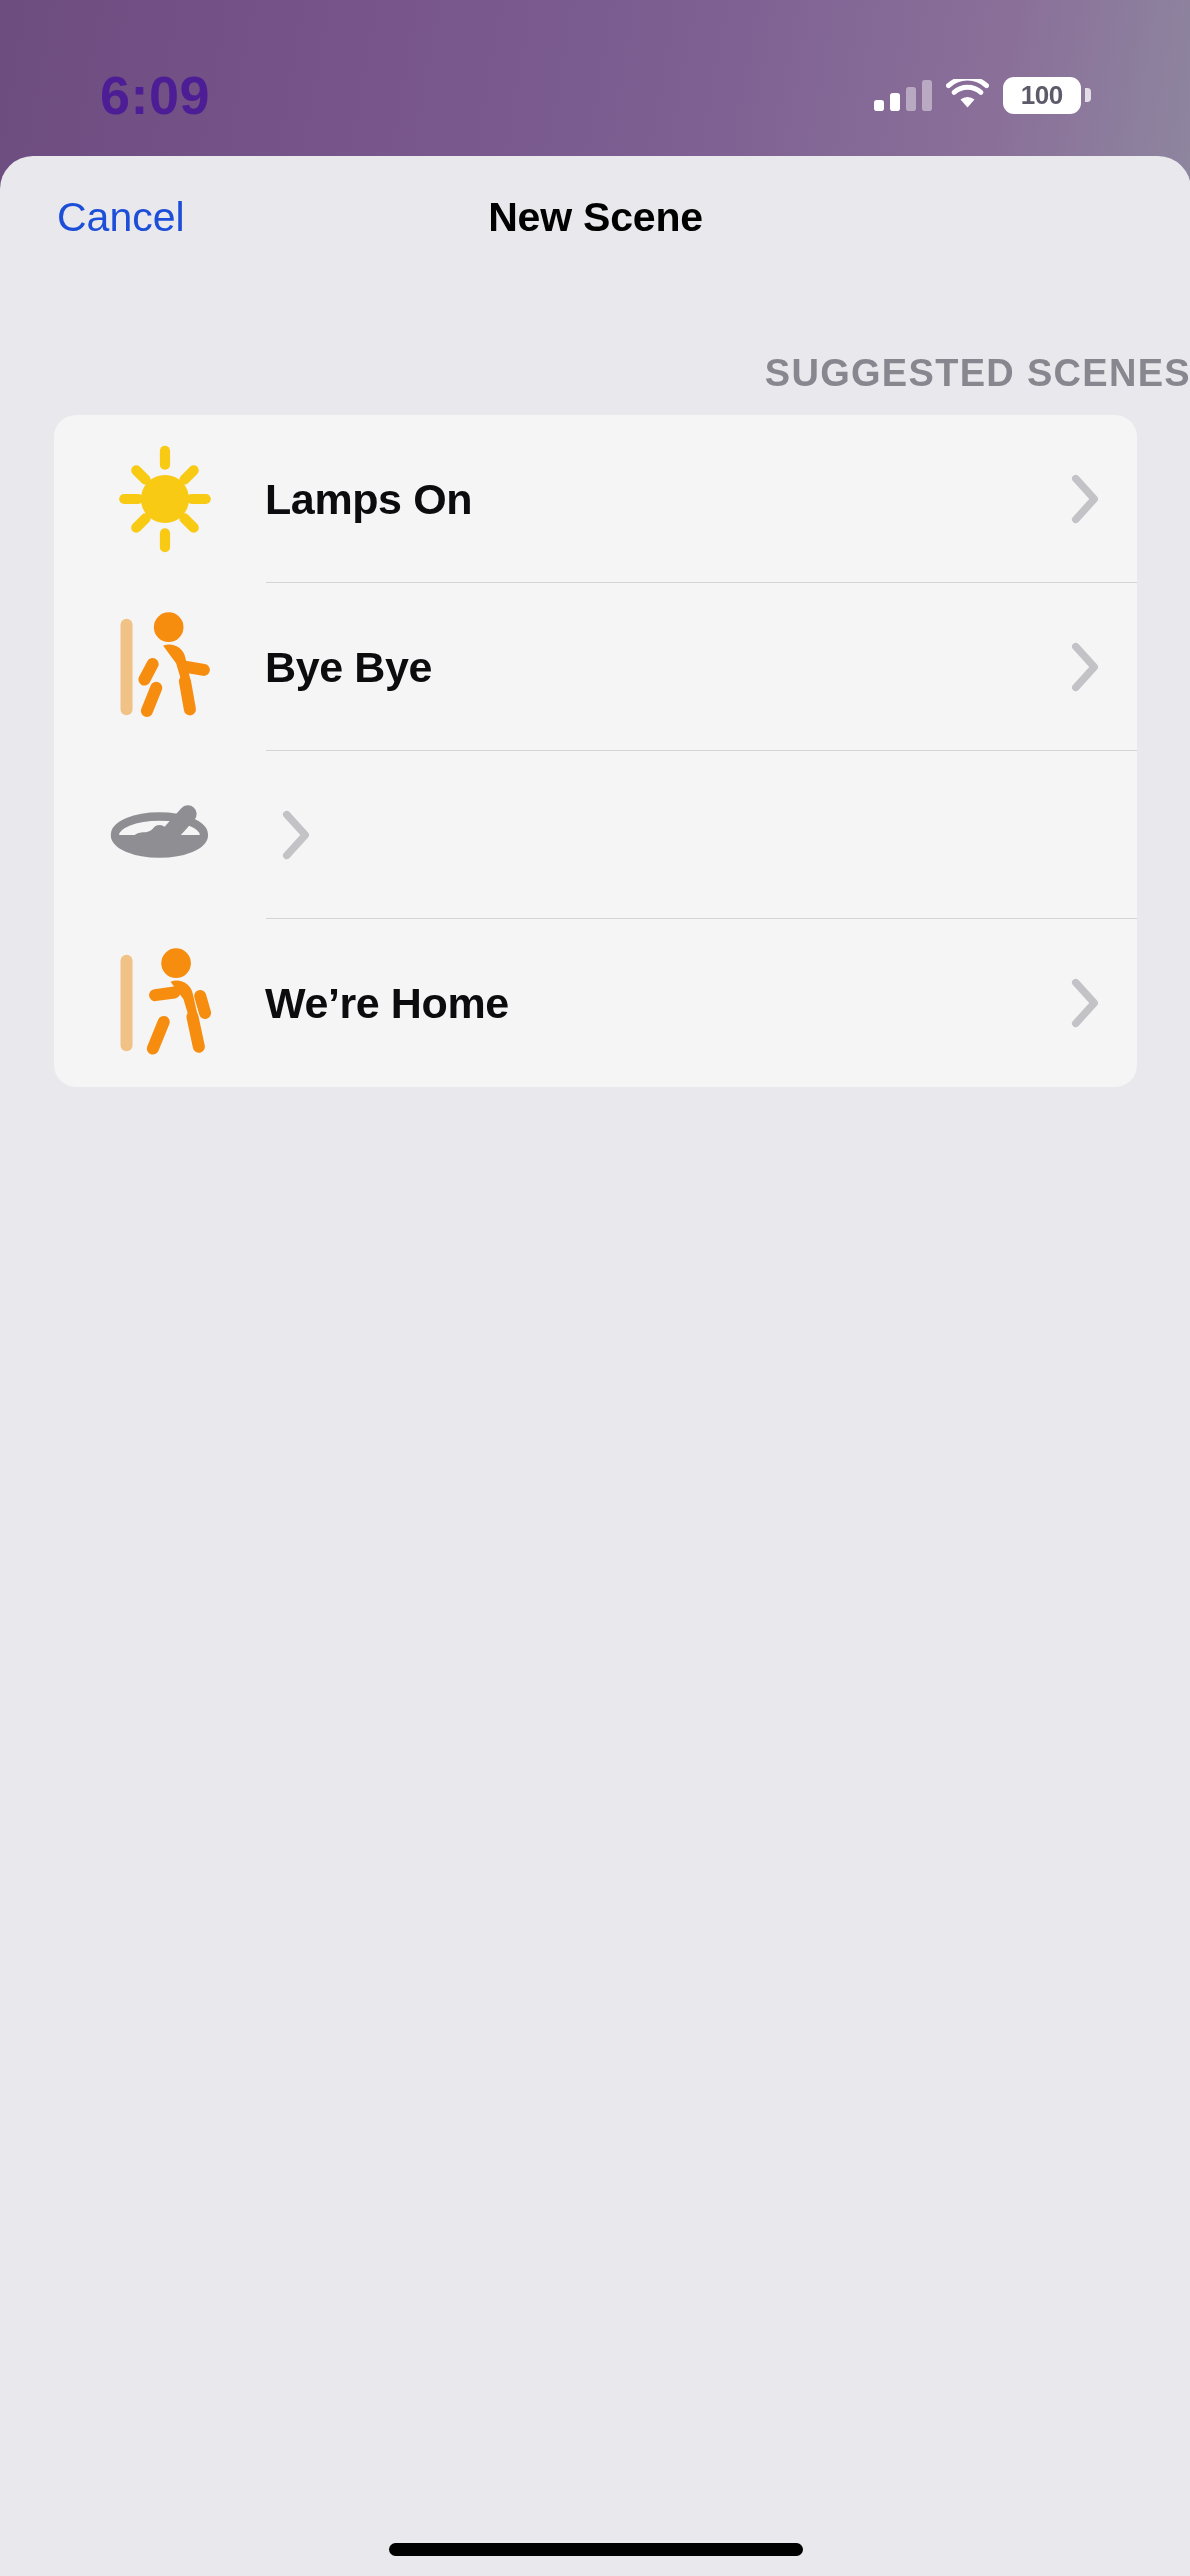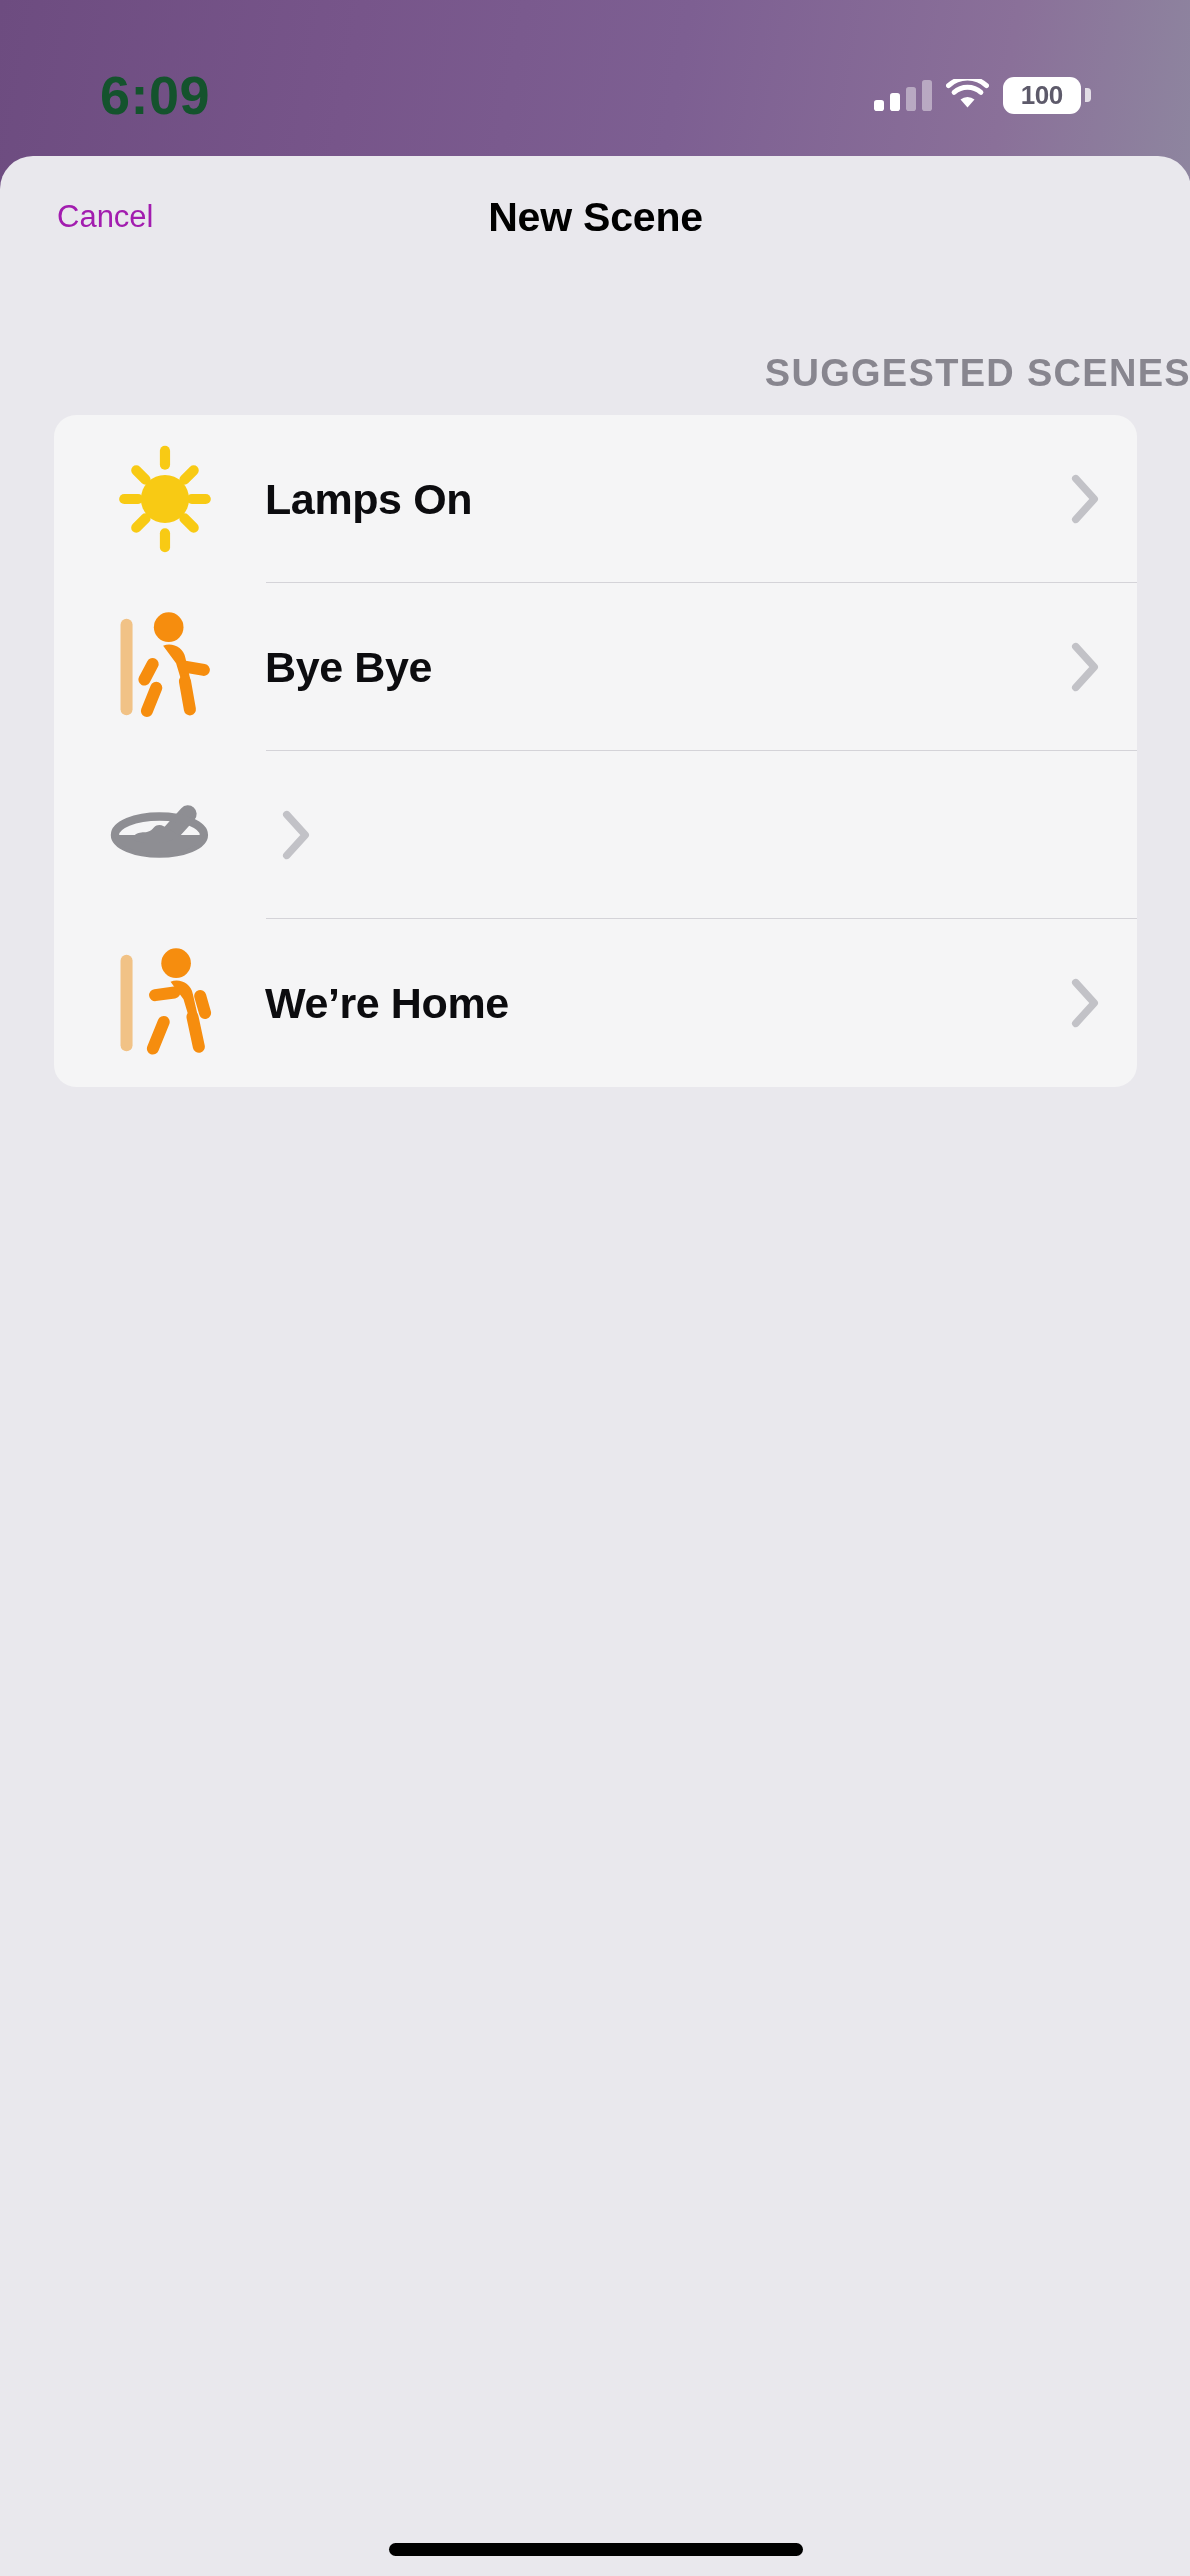--- a/index.html
+++ b/index.html
@@ -14,21 +14,21 @@
   }
 
   
   .status-bar {
     position:absolute; top:0; left:0; width:1191px; height:158px;
     display:flex; align-items:center; justify-content:space-between;
     padding:0 100px; color:#fff;
   }
   .status-time {
     font-size:54px; font-weight:600; letter-spacing:0.5px;
-    padding-top:32px; color:#14532d;
+    padding-top:32px; color:#4c1d95;
   }
   .status-icons { display:flex; align-items:center; gap:14px; padding-top:32px; }
 
   .signal-bars { display:flex; align-items:flex-end; gap:5.6px; height:32px; }
   .signal-bars i { width:10.2px; border-radius:2.8px; background:#ffffff; display:block; }
   .signal-bars i.b1 { height:11px; }
   .signal-bars i.b2 { height:17.6px; }
   .signal-bars i.b3 { height:24px; opacity:0.42; }
   .signal-bars i.b4 { height:31px; opacity:0.42; }
 
@@ -48,21 +48,21 @@
   
   .sheet {
     position:absolute; top:156px; left:0; width:1191px; height:2420px;
     background:#e9e8ed; border-radius:33px 33px 0 0;
   }
 
   .nav-bar {
     position:relative; height:122px; display:flex; align-items:center;
   }
   .nav-cancel {
-    position:absolute; left:57px; font-size:31px; color:#a21caf; letter-spacing:0px;text-align:right;
+    position:absolute; left:57px; font-size:41px; color:#1d4ed8; letter-spacing:0px;text-align:right;
   }
   .nav-title {
     width:100%; text-align:center; font-size:41px; font-weight:700; color:#000000;
     letter-spacing:-0.2px;
   }
 
   .section-header {
     margin:74px 0 20.4px 109px;
     font-size:38px; color:#88868f; letter-spacing:1.3px; font-weight:700;text-align:right;
   }

